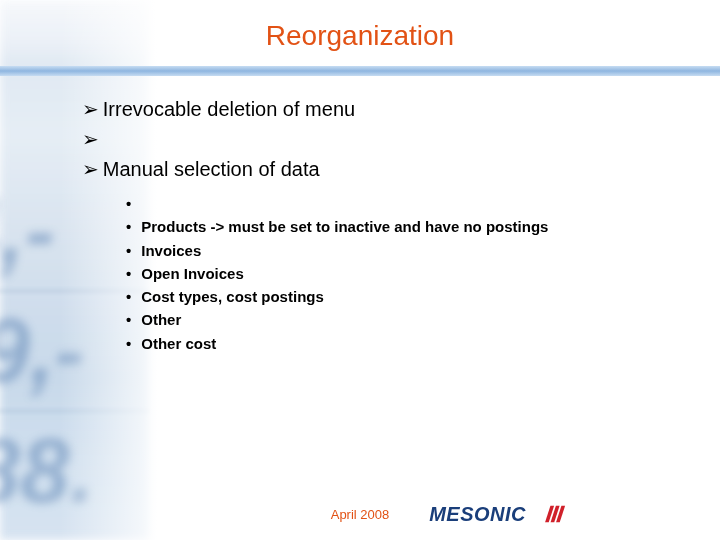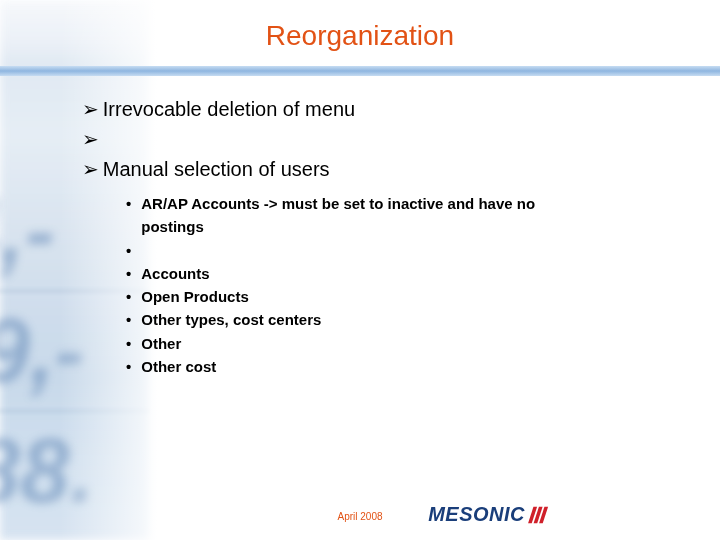--- a/index.html
+++ b/index.html
@@ -111,31 +111,31 @@
   .sub-item .dot {
     margin-right: 10px;
     flex: 0 0 auto;
   }
   .footer-date {
     position: absolute;
     bottom: 18px;
     left: 0;
     width: 720px;
     text-align: center;
-    font-size: 10px;
+    font-size: 13px;
     color: #e25215;
   }
   
   .logo {
     position: absolute;
-    right: 23px;
+    right: 6px;
     bottom: 14px;
     display: flex;
-    align-items: center;
-    gap: 2px;
+    align-items: flex-start;
+    gap: 18px;
   }
   .logo-text {
     font-family: Arial, sans-serif;
     font-weight: 900;
     font-style: italic;
     font-size: 20px;
     letter-spacing: 0.5px;
     color: #1a3e7a;
   }
   .logo-mark {
@@ -165,42 +165,42 @@
   <div class="content">
     <div class="arrow-item">
       <span class="bullet">➢</span>
       <span>Irrevocable deletion of menu</span>
     </div>
     <div class="arrow-item">
       <span class="bullet">➢</span>
     </div>
     <div class="arrow-item">
       <span class="bullet">➢</span>
-      <span>Manual selection of users</span>
+      <span>Manual selection of data</span>
     </div>
 
     <div class="sub-list">
       <div class="sub-item">
         <span class="dot">•</span>
-        <span>AR/AP Accounts -&gt; must be set to inactive and have no postings</span>
-      </div>
-      <div class="sub-item">
-        <span class="dot">•</span>
-      </div>
-      <div class="sub-item">
-        <span class="dot">•</span>
-        <span>Accounts</span>
-      </div>
-      <div class="sub-item">
-        <span class="dot">•</span>
-        <span>Open Products</span>
-      </div>
-      <div class="sub-item">
-        <span class="dot">•</span>
-        <span>Other types, cost centers</span>
+      </div>
+      <div class="sub-item">
+        <span class="dot">•</span>
+        <span>Products -&gt; must be set to inactive and have no postings</span>
+      </div>
+      <div class="sub-item">
+        <span class="dot">•</span>
+        <span>Invoices</span>
+      </div>
+      <div class="sub-item">
+        <span class="dot">•</span>
+        <span>Open Invoices</span>
+      </div>
+      <div class="sub-item">
+        <span class="dot">•</span>
+        <span>Cost types, cost postings</span>
       </div>
       <div class="sub-item">
         <span class="dot">•</span>
         <span>Other</span>
       </div>
       <div class="sub-item">
         <span class="dot">•</span>
         <span>Other cost</span>
       </div>
     </div>

